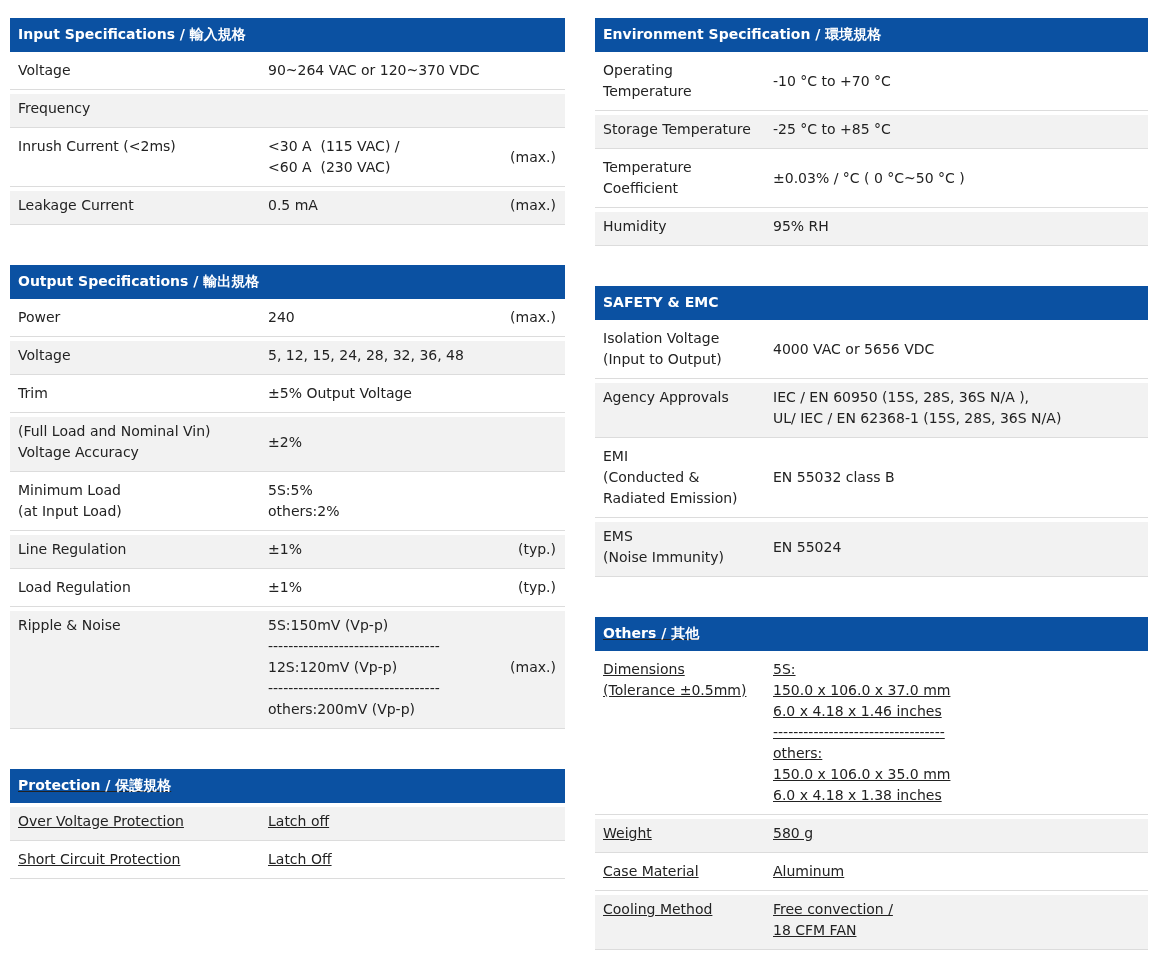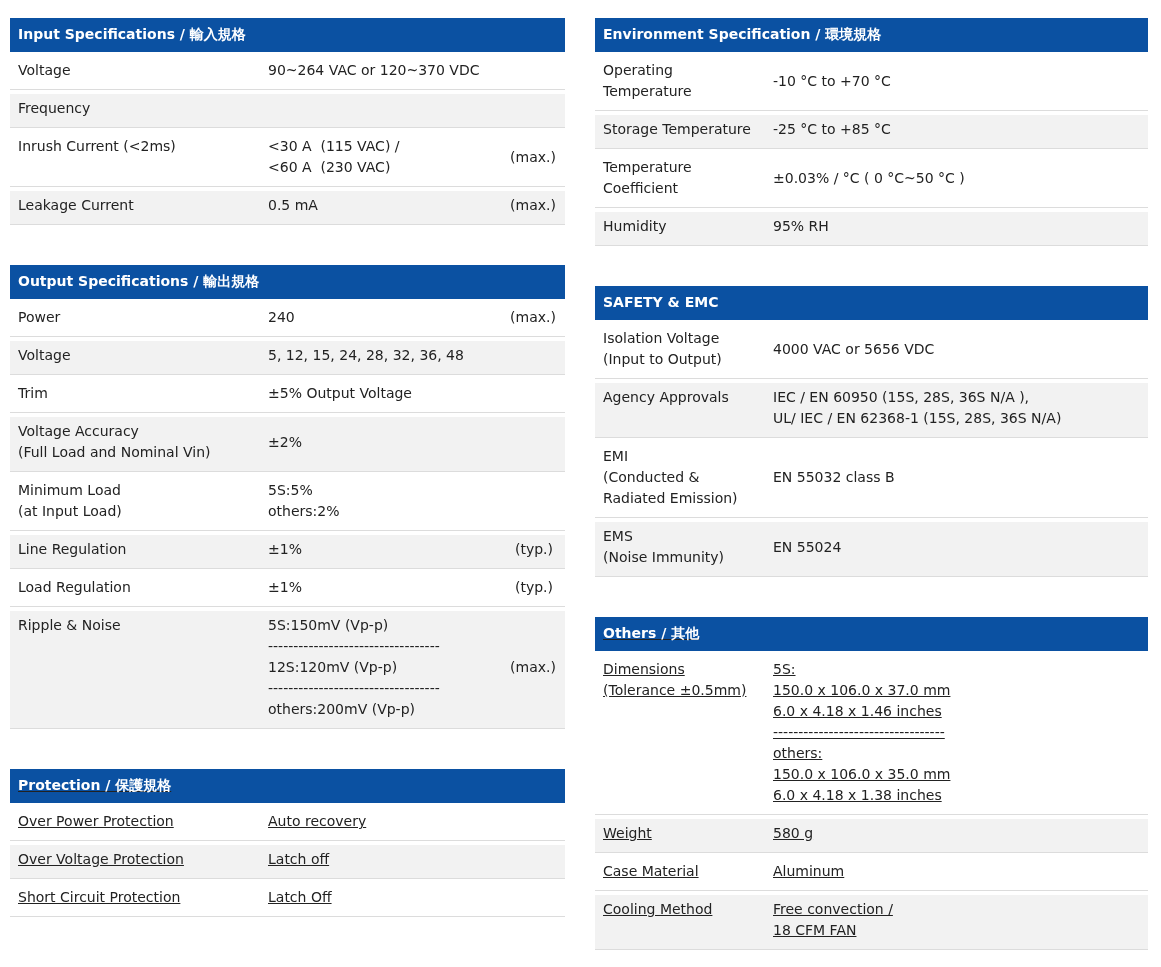--- a/index.html
+++ b/index.html
@@ -60,20 +60,21 @@
     padding-right: 10px;
   }
   .col-left  .cell.label { width: 258px; }
   .col-right .cell.label { width: 178px; }
   .cell.value {
     flex: 1 1 auto;
     white-space: pre-wrap;
   }
   .cell.note {
     flex: none;
+    text-align: right;
     padding-left: 10px;
     padding-right: 9px;
     min-width: 60px;
   }
   .value-line, .label-line { white-space: pre-wrap; }
 </style>
 </head>
 <body>
 
 <div class="page">
@@ -122,22 +123,22 @@
           <div class="cell value"><div class="value-line">5, 12, 15, 24, 28, 32, 36, 48</div></div>
         </div>
         <div class="row">
           <div class="cell label">
             <div class="label-line">Trim</div>
           </div>
           <div class="cell value"><div class="value-line">±5% Output Voltage</div></div>
         </div>
         <div class="row alt">
           <div class="cell label">
+            <div class="label-line">(Full Load and Nominal Vin)</div>
             <div class="label-line">Voltage Accuracy</div>
-            <div class="label-line">(Full Load and Nominal Vin)</div>
           </div>
           <div class="cell value"><div class="value-line">±2%</div></div>
         </div>
         <div class="row">
           <div class="cell label">
             <div class="label-line">Minimum Load</div>
             <div class="label-line">(at Input Load)</div>
           </div>
           <div class="cell value"><div class="value-line">5S:5%</div><div class="value-line">others:2%</div></div>
         </div>
@@ -158,26 +159,20 @@
         <div class="row alt">
           <div class="cell label">
             <div class="label-line">Ripple &amp; Noise</div>
           </div>
           <div class="cell value"><div class="value-line">5S:150mV (Vp-p)</div><div class="value-line">----------------------------------</div><div class="value-line">12S:120mV (Vp-p)</div><div class="value-line">----------------------------------</div><div class="value-line">others:200mV (Vp-p)</div></div>
           <div class="cell note">(max.)</div>
         </div>
       </section>
       <section class="spec-table">
         <div class="table-header"><span>Protection / 保護規格</span></div>
-        <div class="row">
-          <div class="cell label">
-            <div class="label-line">Over Power Protection</div>
-          </div>
-          <div class="cell value"><div class="value-line">Auto recovery</div></div>
-        </div>
         <div class="row alt">
           <div class="cell label">
             <div class="label-line">Over Voltage Protection</div>
           </div>
           <div class="cell value"><div class="value-line">Latch off</div></div>
         </div>
         <div class="row">
           <div class="cell label">
             <div class="label-line">Short Circuit Protection</div>
           </div>

